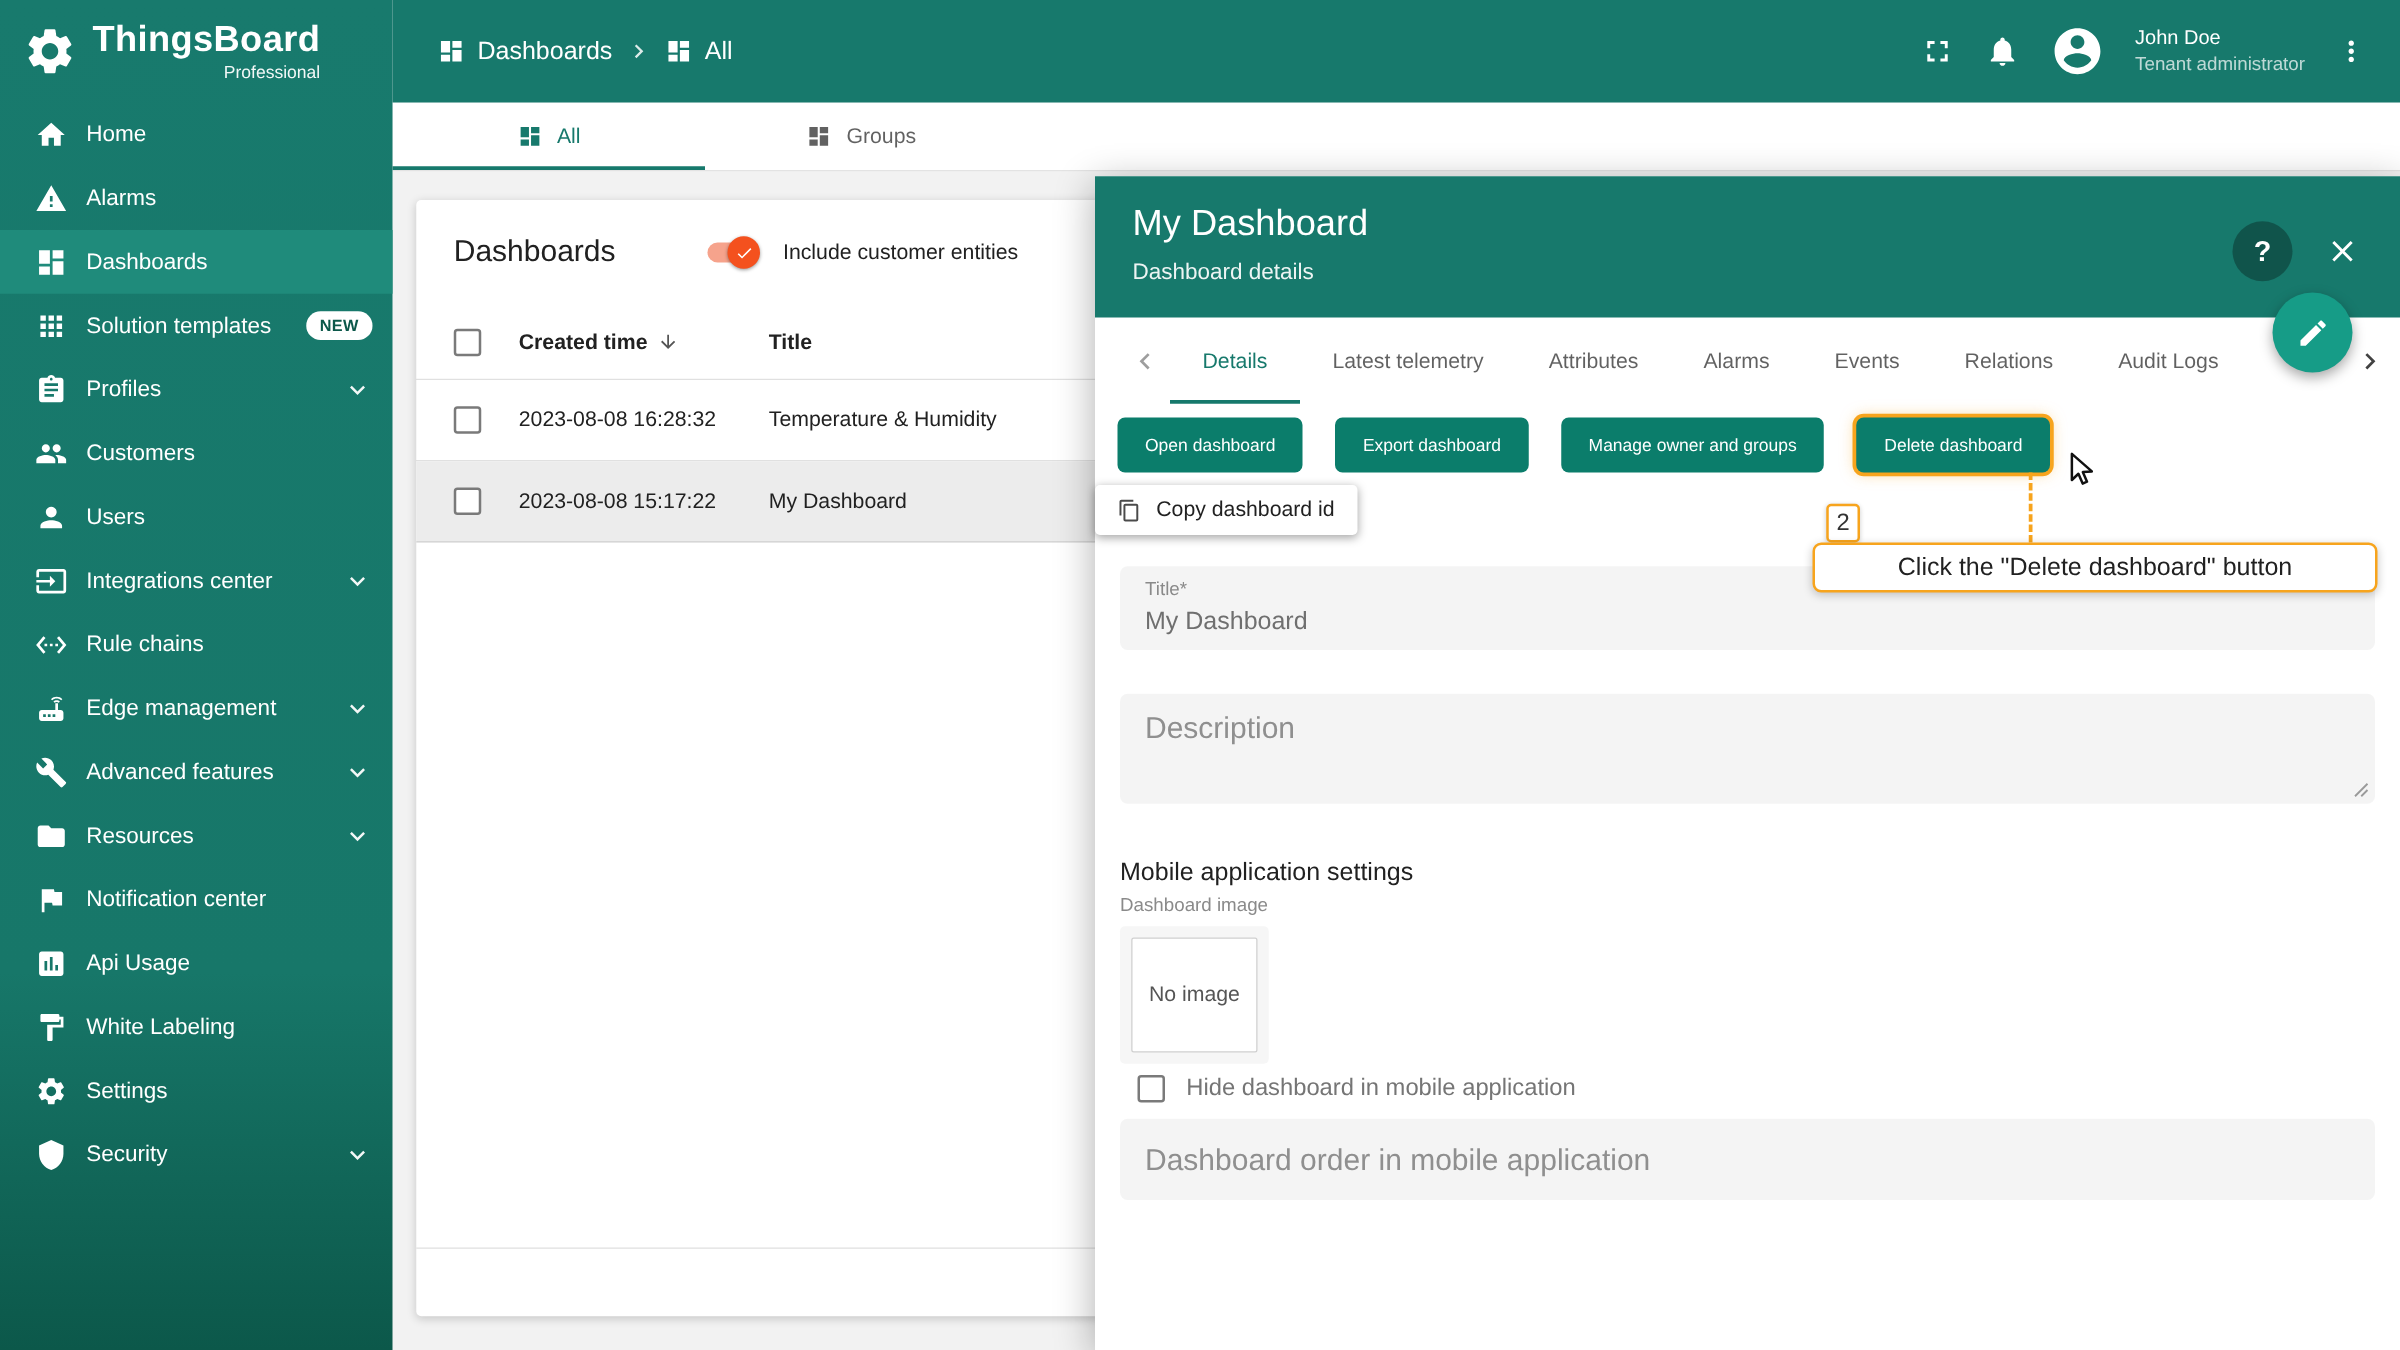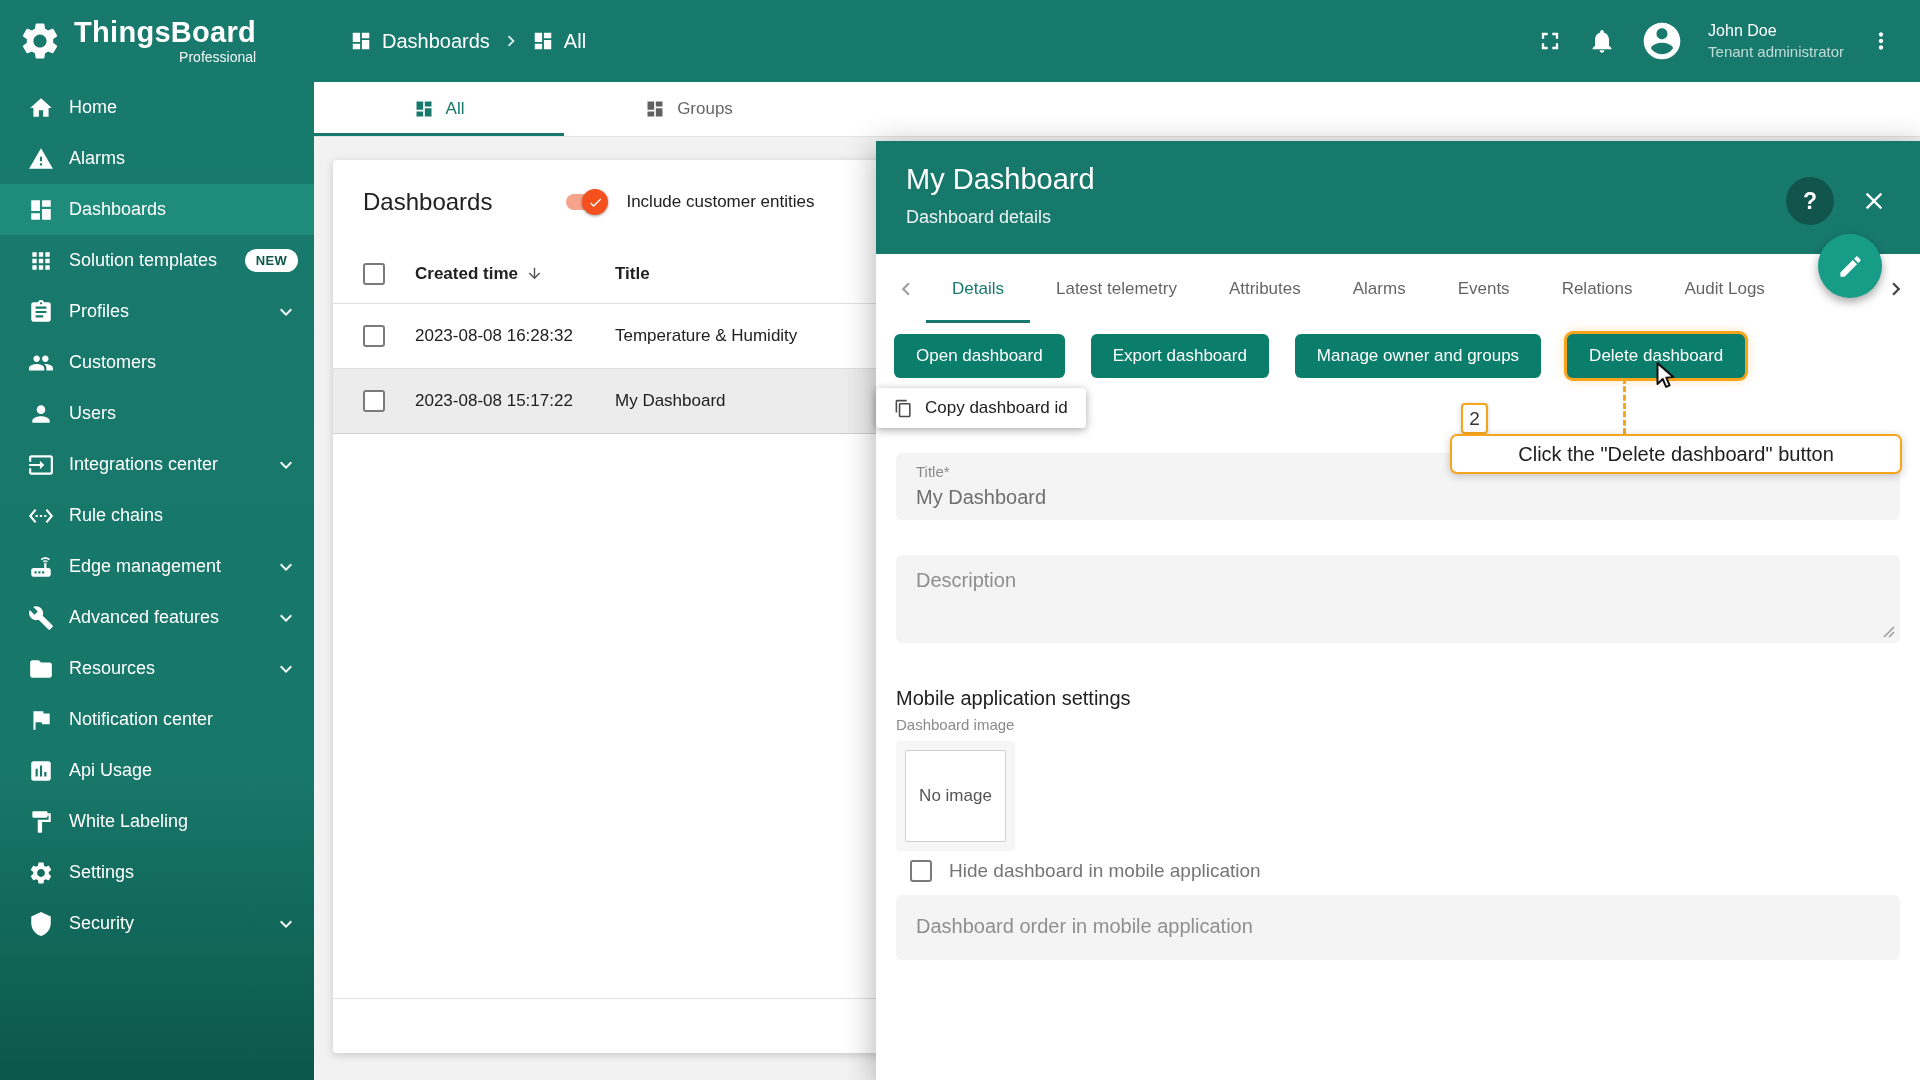--- a/index.html
+++ b/index.html
@@ -87,44 +87,44 @@
   .drawer-title{font-size:29px;font-weight:500;}
   .drawer-sub{font-size:18px;margin-top:11px;opacity:.92;}
   .help-btn{position:absolute;right:86px;top:36px;width:48px;height:48px;border-radius:50%;
     background:rgba(0,0,0,.30);display:flex;align-items:center;justify-content:center;
     font-size:23px;font-weight:700;color:#fff;cursor:pointer;}
   .close-btn{position:absolute;right:32px;top:46px;width:28px;height:28px;color:#fff;cursor:pointer;}
   .fab{position:absolute;left:942px;top:93px;width:64px;height:64px;border-radius:50%;background:#169C87;
     box-shadow:0 4px 10px rgba(0,0,0,.35);display:flex;align-items:center;justify-content:center;
     color:#fff;z-index:4;cursor:pointer;}
   .fab svg{width:27px;height:27px;}
-  .dtabs{position:relative;height:69px;display:flex;align-items:center;padding:0 10px;text-align:center;}
+  .dtabs{position:relative;height:69px;display:flex;align-items:center;padding:0 20px;text-align:center;}
   .tab-scroll{width:40px;height:40px;display:flex;align-items:center;justify-content:center;cursor:pointer;}
   .tab-scroll svg{width:26px;height:26px;}
   .tab-scroll.left{color:#9e9e9e;}
   .tab-scroll.right{position:absolute;right:4px;color:#424242;}
   .dtab{height:100%;display:flex;align-items:center;padding:0 26px;font-size:17px;font-weight:500;
     color:rgba(0,0,0,.62);position:relative;cursor:pointer;white-space:nowrap;}
   .dtab.active{color:var(--primary);}
   .dtab.active::after{content:"";position:absolute;left:0;right:0;bottom:0;height:3px;background:var(--primary);}
   .dbuttons{display:flex;gap:26px;padding:0 18px;margin-top:11px;}
-  .dbtn{height:44px;border:none;border-radius:6px;background:#0B7D6B;color:#fff;font-size:17px;
+  .dbtn{height:44px;border:none;border-radius:6px;background:#0B7D6B;color:#fff;font-size:14px;
     font-weight:500;font-family:inherit;padding:0 22px;cursor:pointer;white-space:nowrap;}
   .dbtn.highlight{box-shadow:0 0 0 3px var(--ann),0 0 12px rgba(247,164,29,.55);}
   .copy-btn{position:absolute;left:0;top:247px;height:40px;display:flex;align-items:center;gap:12px;
     padding:0 18px;background:#fff;border-radius:4px;box-shadow:0 2px 8px rgba(0,0,0,.35);
     font-size:17px;color:#212121;cursor:pointer;z-index:5;}
   .copy-btn svg{width:19px;height:19px;color:#4a4a4a;}
   .dform{position:absolute;left:20px;right:20px;top:312px;}
   .ffield{position:relative;width:100%;background:rgba(0,0,0,.045);border-radius:6px;text-align:center;}
   .f-title{height:67px;}
   .f-label{position:absolute;left:20px;top:10px;font-size:15px;color:#8a8a8a;}
   .f-value{position:absolute;left:20px;top:33px;font-size:20px;color:#6f6f6f;}
   .f-desc{height:88px;margin-top:35px;}
-  .f-placeholder{position:absolute;left:20px;top:14px;font-size:20px;color:#8f8f8f;}
+  .f-placeholder{position:absolute;left:20px;top:14px;font-size:24px;color:#8f8f8f;}
   .resize-h{position:absolute;right:5px;bottom:5px;}
   .mobile-heading{margin-top:44px;font-size:20px;font-weight:500;color:#212121;}
   .img-label{margin-top:6px;font-size:15px;color:#8a8a8a;}
   .img-outer{margin-top:8px;width:119px;height:110px;background:#f6f6f6;border-radius:4px;padding:9px;}
   .img-inner{width:100%;height:100%;background:#fff;border:1px solid #cfcfcf;border-radius:2px;
     display:flex;align-items:center;justify-content:center;font-size:17px;color:#555;}
   .cbx-row{margin-top:9px;display:flex;align-items:center;gap:17px;padding-left:14px;}
   .cbx-label{font-size:19px;color:#757575;}
   .f-order{height:65px;margin-top:13px;}
   .f-order .f-placeholder{top:20px;}

